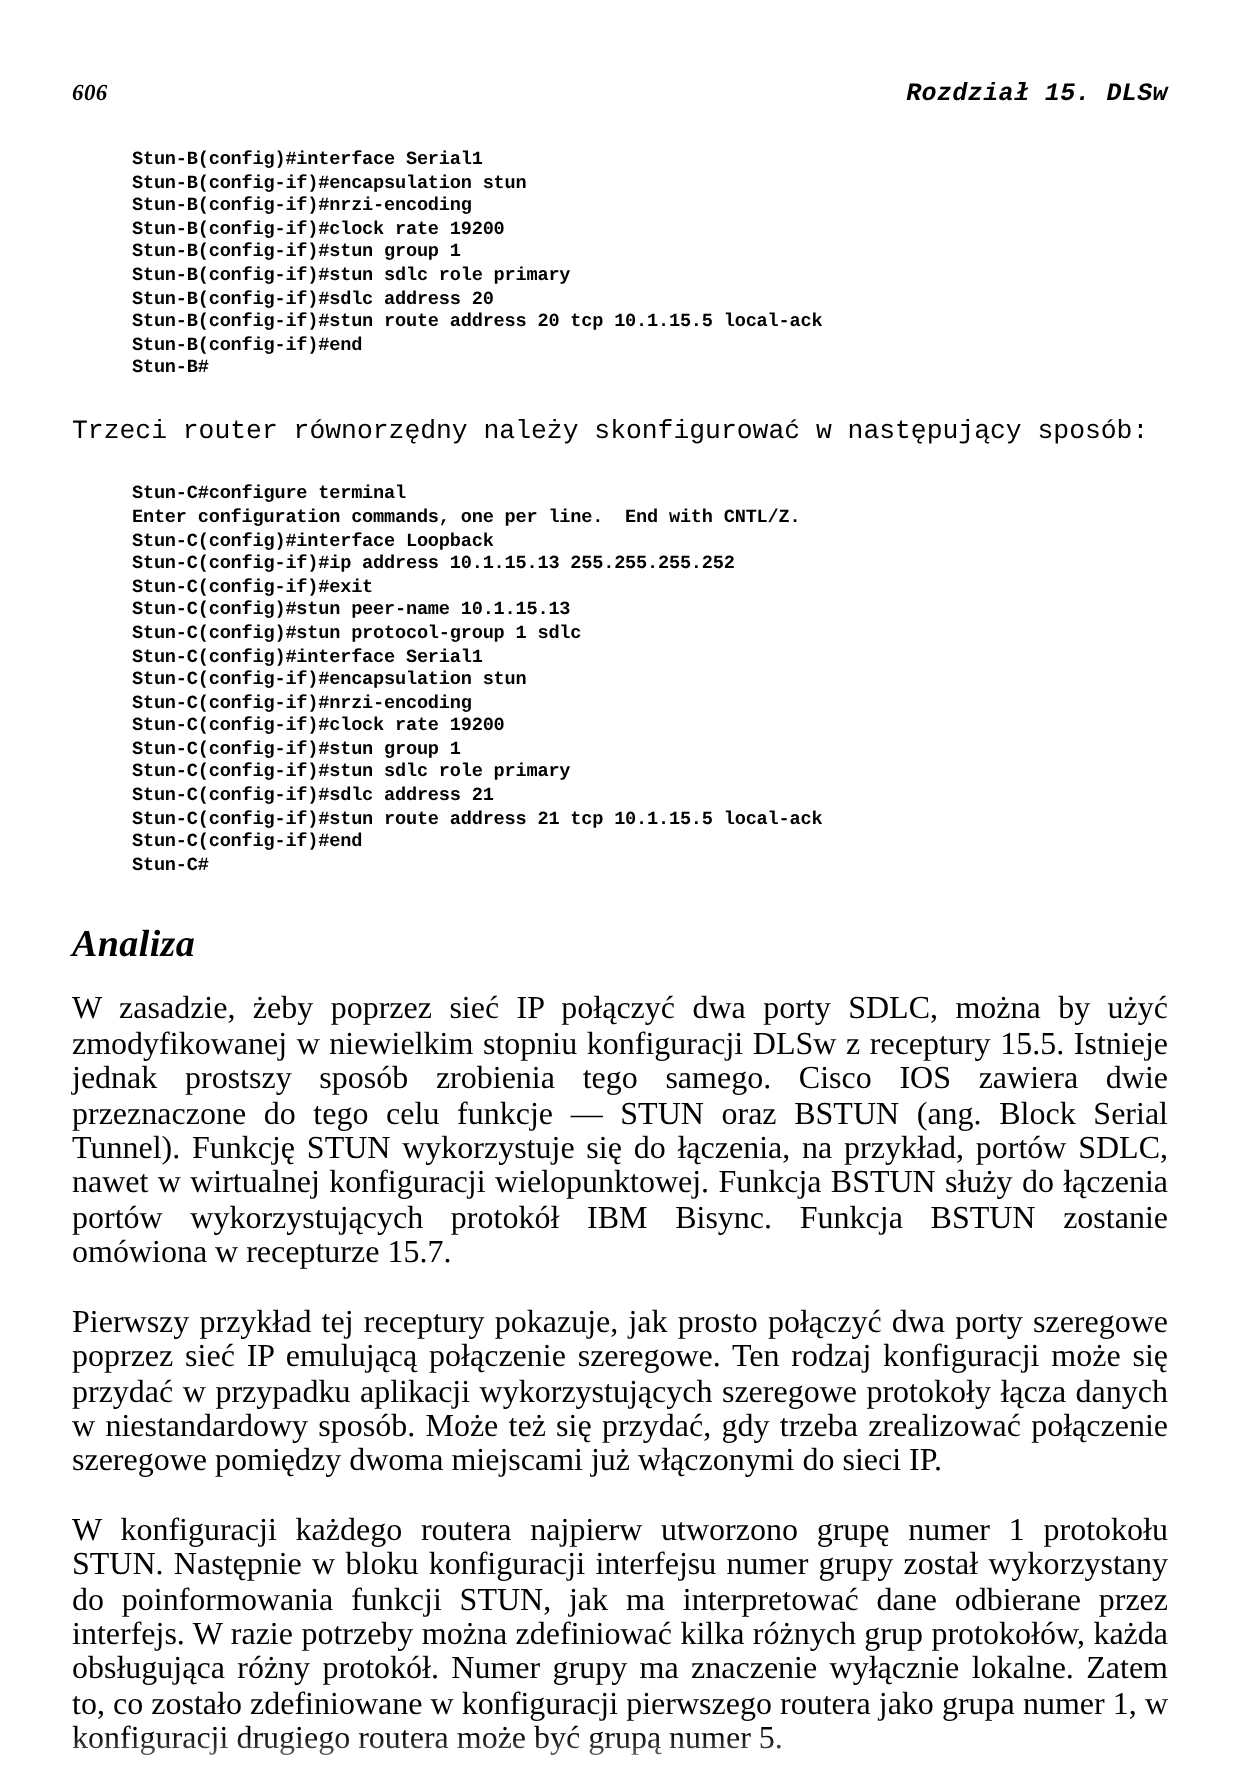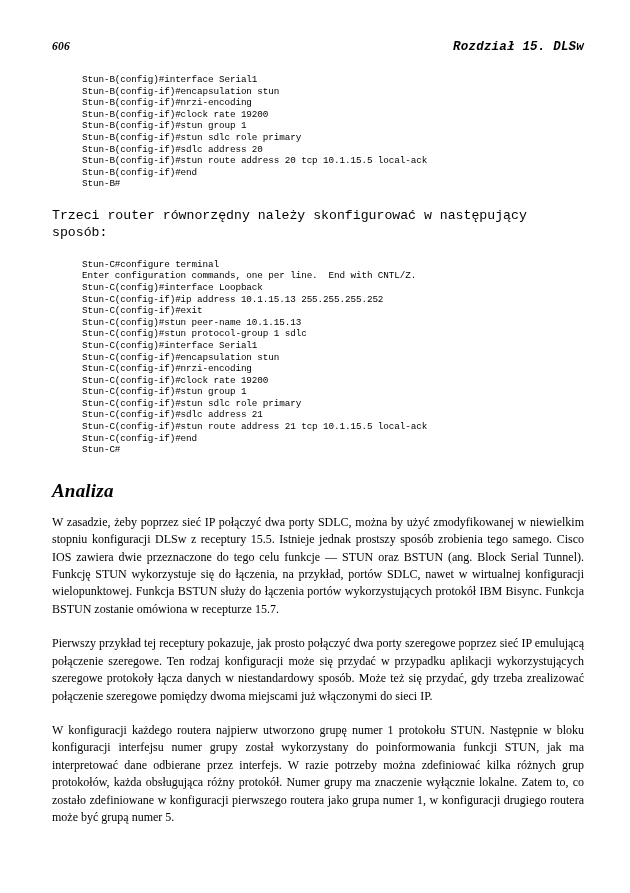--- a/index.html
+++ b/index.html
@@ -13,21 +13,21 @@
     font-family: "Liberation Serif", serif;
     color: #000000;
     position: relative;
     overflow: hidden;
   }
   .page {
     position: relative;
     width: 630px;
     height: 893px;
     box-sizing: border-box;
-    padding: 40px 46px 30px 52px;
+    padding: 40px 46px 30px 36px;
   }
   
   .header-row {
     display: flex;
     align-items: baseline;
     justify-content: space-between;
     margin: 0 0 20px 0;
   }
   .folio {
     font-family: "Liberation Serif", serif;
@@ -44,25 +44,26 @@
     letter-spacing: 0.2px;
   }
   
   .code {
     font-family: "Liberation Mono", monospace;
     font-size: 9.3px;
     line-height: 11.6px;
     white-space: pre;
     margin: 0 0 0 30px;
     letter-spacing: -0.1px;
+    font-weight: bold;
   }
   
   p.body {
     font-family: "Liberation Serif", serif;
-    font-size: 12px;
+    font-size: 16px;
     line-height: 17.4px;
     text-align: justify;
     margin: 0;
     letter-spacing: 0px;
   }
   .gap-s { height: 12px; }
   .gap-m { height: 17px; }
   .gap-l { height: 24px; }
   h2.section {
     font-family: "Liberation Serif", serif;

